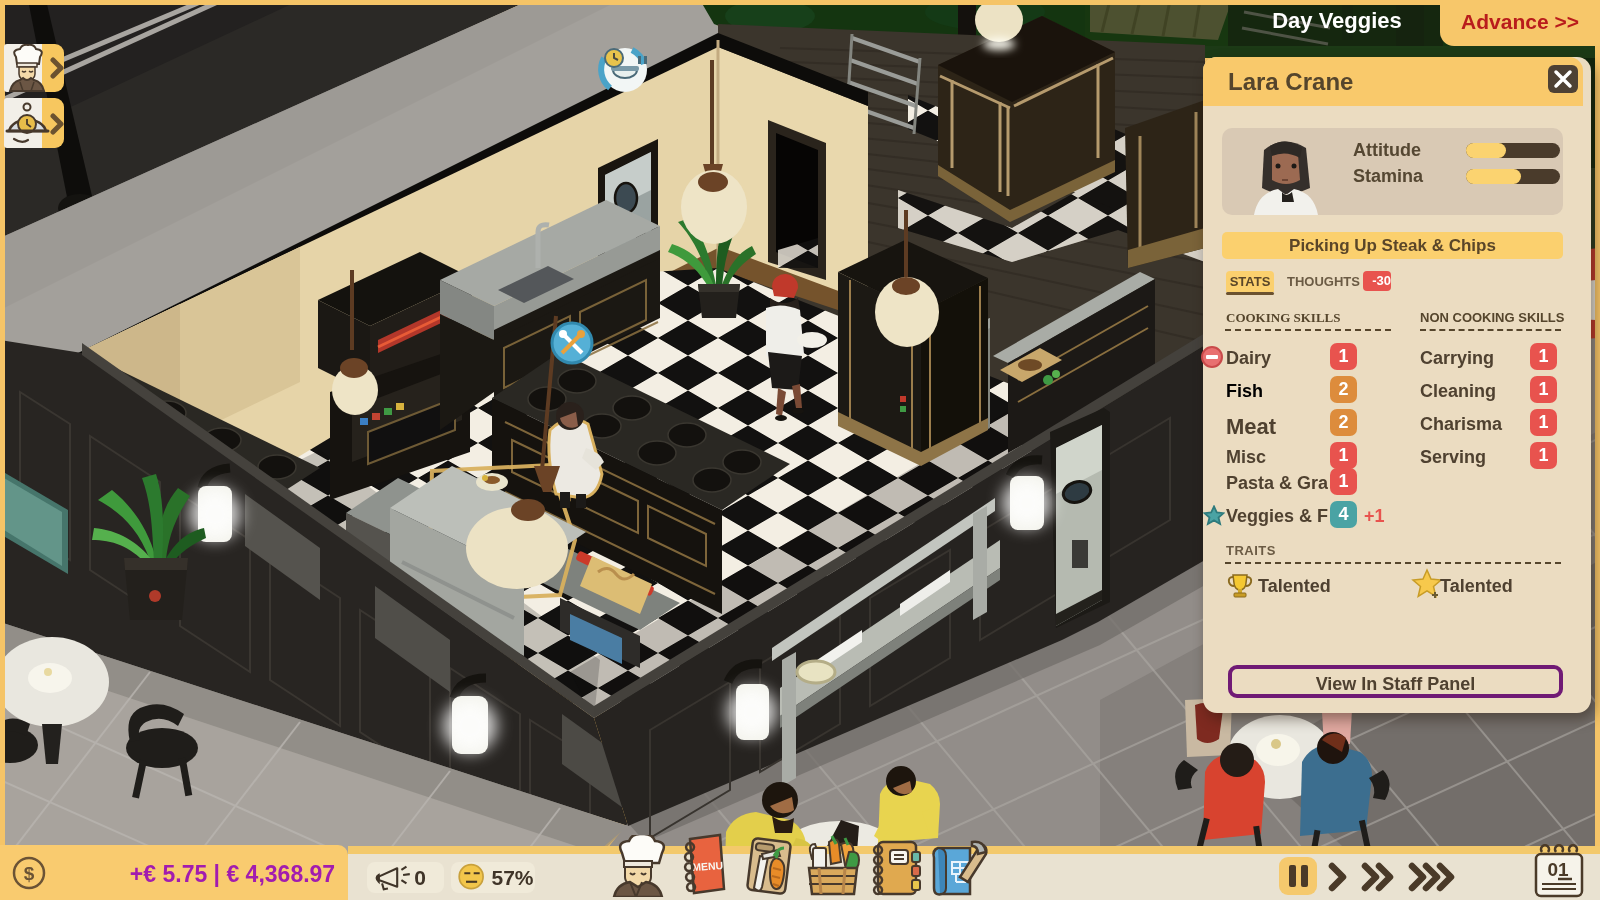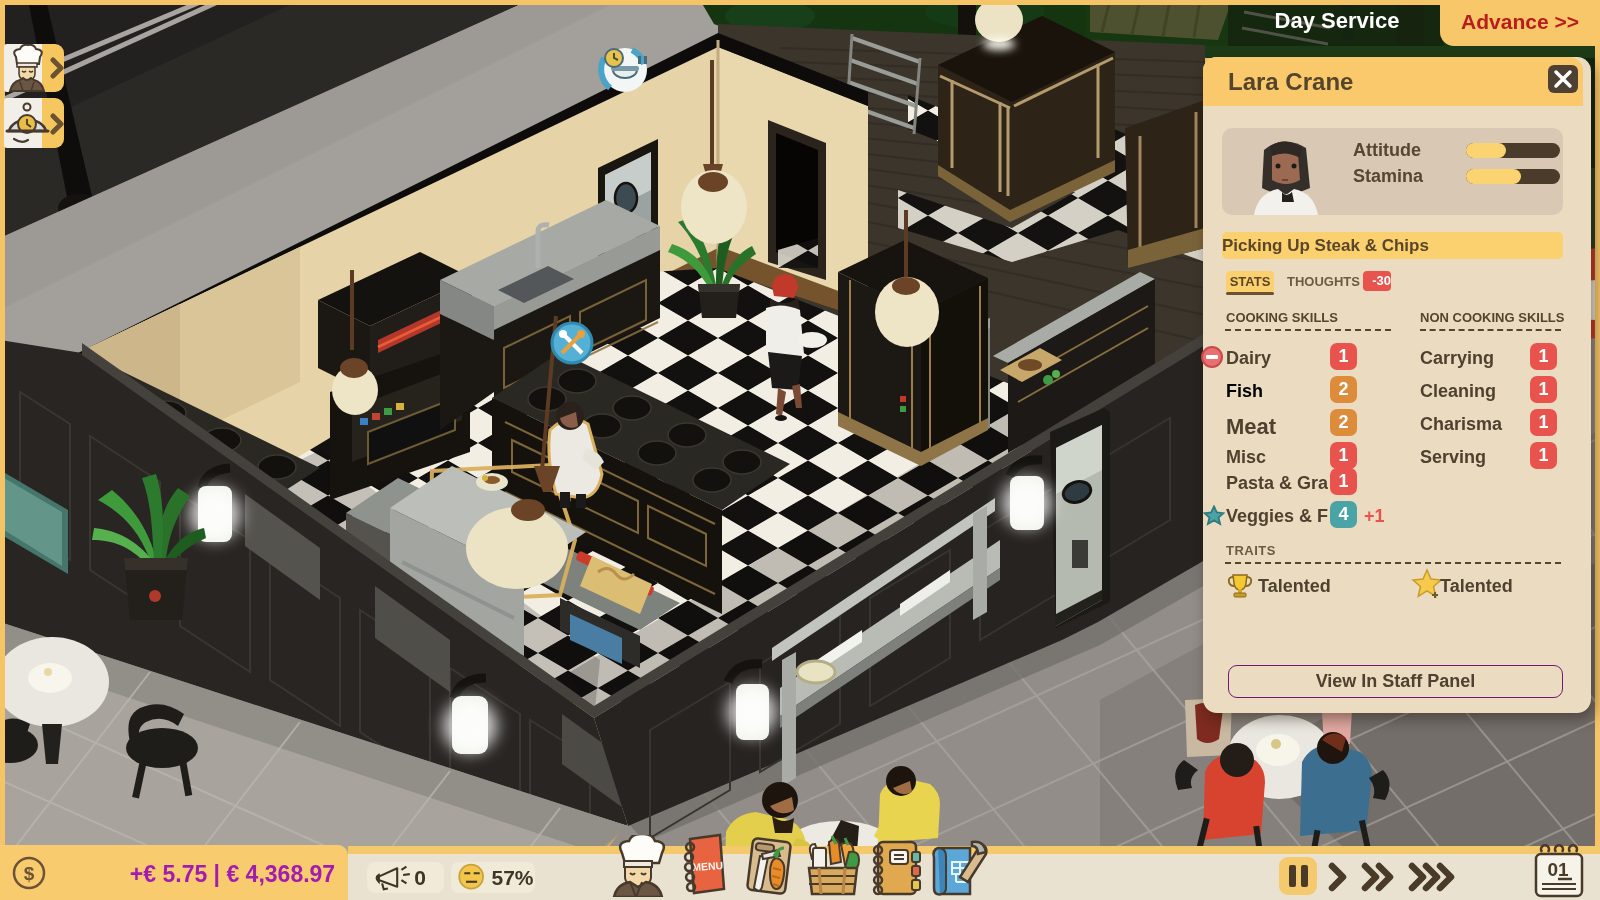--- a/index.html
+++ b/index.html
@@ -535,21 +535,21 @@
 <svg class="abs" style="left:4px;top:98px" width="60" height="50" viewBox="0 0 60 50">
 <circle cx="23" cy="9" r="3.5" fill="#f2efe8" stroke="#47392c" stroke-width="2"></circle>
 <path d="M5,33 a19,15 0 0 1 37,0 Z" fill="#d8dde2" stroke="#47392c" stroke-width="2.5"></path>
 <circle cx="23" cy="26" r="9" fill="#e8bd4a" stroke="#47392c" stroke-width="2"></circle>
 <path d="M23,21 l0,5 4,3" stroke="#47392c" stroke-width="1.8" fill="none"></path>
 <path d="M3,33 l41,0" stroke="#47392c" stroke-width="3" stroke-linecap="round"></path>
 <path d="M10,41 q8,5 14,1" stroke="#47392c" stroke-width="2.2" fill="none" stroke-linecap="round"></path>
 <path d="M49,18 l8,8 -8,8" stroke="#6b5230" stroke-width="5" fill="none" stroke-linecap="round" stroke-linejoin="round"></path>
 </svg>
 
-<div class="abs b" style="left:1237px;top:8px;width:200px;height:30px;font-size:22px;color:#fff;text-align:center;">Day Service</div>
+<div class="abs b" style="left:1237px;top:8px;width:200px;height:30px;font-size:22px;color:#fff;text-align:center;">Day Veggies</div>
 
 <div class="abs b" style="left:1440px;top:0;width:160px;height:46px;background:#f7c76a;border-radius:0 0 0 14px;color:#b91c1c;font-size:21px;text-align:center;line-height:44px;">Advance &gt;&gt;</div>
 
 <div class="abs" style="left:348px;top:846px;width:1252px;height:8px;background:#f3c96c;"></div>
 <div class="abs" style="left:348px;top:854px;width:1252px;height:46px;background:#e9e2d1;"></div>
 
 <div class="abs" style="left:0;top:845px;width:348px;height:55px;background:#f9cb6f;border-radius:0 10px 0 0;"></div>
 <svg class="abs" style="left:10px;top:855px" width="40" height="38" viewBox="0 0 40 38">
 <circle cx="19" cy="18" r="15" fill="none" stroke="#6b5335" stroke-width="2.5"></circle>
 <text x="19" y="25" font-size="19" font-weight="700" fill="#6b5335" text-anchor="middle">$</text>
@@ -682,28 +682,28 @@
 <path d="M40,60 q4,6 10,0 l2,10 -12,0 Z" fill="#23201c"></path>
 </svg>
 <div class="abs b" style="left:131px;top:12px;font-size:18px;color:#554732;">Attitude</div>
 <div class="abs b" style="left:131px;top:38px;font-size:18px;color:#554732;">Stamina</div>
 <div class="abs" style="left:244px;top:15px;width:94px;height:15px;background:#4a3b2b;border-radius:8px;"></div>
 <div class="abs" style="left:244px;top:15px;width:40px;height:15px;background:#fbd370;border-radius:8px;"></div>
 <div class="abs" style="left:244px;top:41px;width:94px;height:15px;background:#4a3b2b;border-radius:8px;"></div>
 <div class="abs" style="left:244px;top:41px;width:55px;height:15px;background:#fbd370;border-radius:8px;"></div>
 </div>
 
-<div class="abs b" style="left:19px;top:175px;width:341px;height:27px;background:#fbd06e;border-radius:5px;font-size:17px;color:#5a4629;text-align:left;line-height:27px;">Picking Up Steak &amp; Chips</div>
+<div class="abs b" style="left:19px;top:175px;width:341px;height:27px;background:#fbd06e;border-radius:5px;font-size:17px;color:#5a4629;text-align:center;line-height:27px;">Picking Up Steak &amp; Chips</div>
 
 <div class="abs b" style="left:23px;top:214px;width:48px;height:21px;background:#fbd06e;border-radius:4px 4px 0 0;font-size:13px;color:#5a4629;text-align:center;line-height:21px;">STATS</div>
 <div class="abs" style="left:23px;top:235px;width:48px;height:3px;background:#6b5230;border-radius:2px;"></div>
 <div class="abs b" style="left:84px;top:217px;font-size:13px;color:#6b5b44;">THOUGHTS</div>
 <div class="abs b" style="left:160px;top:214px;width:28px;height:20px;background:#e8534e;border-radius:4px;font-size:13px;color:#fff;text-align:right;line-height:20px;">-30</div>
 
-<div class="abs b" style="left:23px;top:253px;font-size:13px;color:#55452c;">COOKING SKILLS</div>
+<div class="abs b" style="left:23px;top:253px;font-size:13px;color:#55452c;font-family:Liberation Serif, serif;">COOKING SKILLS</div>
 <div class="abs" style="left:22px;top:272px;width:166px;height:0;border-top:2px dashed #55452c;"></div>
 <div class="abs b" style="left:217px;top:253px;font-size:13px;color:#55452c;">NON COOKING SKILLS</div>
 <div class="abs" style="left:217px;top:272px;width:141px;height:0;border-top:2px dashed #55452c;"></div>
 <svg class="abs" style="left:-3px;top:288px" width="24" height="24">
         <circle cx="12" cy="12" r="10" fill="#e87070" stroke="#c94a4a" stroke-width="2"></circle>
         <rect x="6" y="10" width="12" height="4" rx="1" fill="#fff"></rect>
       </svg>
 <div class="abs b" style="left:23px;top:291px;font-size:18px;color:#4f4130;">Dairy</div>
 <div class="abs b" style="left:127px;top:286px;width:27px;height:27px;background:#e8534e;border-radius:7px;font-size:18px;color:#fff;text-align:center;line-height:27px;">1</div>
 <div class="abs b" style="left:23px;top:324px;font-size:18px;color:#000000;">Fish</div>
@@ -737,16 +737,16 @@
 <rect x="12" y="18" width="4" height="4" fill="#d0a82a"></rect>
 <rect x="8" y="22" width="12" height="4" rx="1" fill="#c89c26" stroke="#8a6a1e" stroke-width="1"></rect>
 </svg>
 <div class="abs b" style="left:55px;top:519px;font-size:18px;color:#4f4130;">Talented</div>
 <svg class="abs" style="left:208px;top:511px" width="32" height="32" viewBox="0 0 32 32">
 <path d="M16,2 l4,9 10,1 -7.5,6.5 2.3,9.8 -8.8,-5.4 -8.8,5.4 2.3,-9.8 -7.5,-6.5 10,-1 Z" fill="#f7c94c" stroke="#c89c26" stroke-width="1.5"></path>
 <path d="M24,24 l0,6 M21,27 l6,0" stroke="#6a5a30" stroke-width="2"></path>
 </svg>
 <div class="abs b" style="left:237px;top:519px;font-size:18px;color:#4f4130;">Talented</div>
 
-<div class="abs b" style="left:25px;top:608px;width:335px;height:33px;border:1px solid #701a75;border-radius:9px;font-size:18px;color:#4f4130;text-align:center;line-height:30px;">View In Staff Panel</div>
+<div class="abs b" style="left:25px;top:608px;width:335px;height:33px;border:4px solid #701a75;border-radius:9px;font-size:18px;color:#4f4130;text-align:center;line-height:30px;">View In Staff Panel</div>
 </div>
 
 </div>
 
 </body></html>

